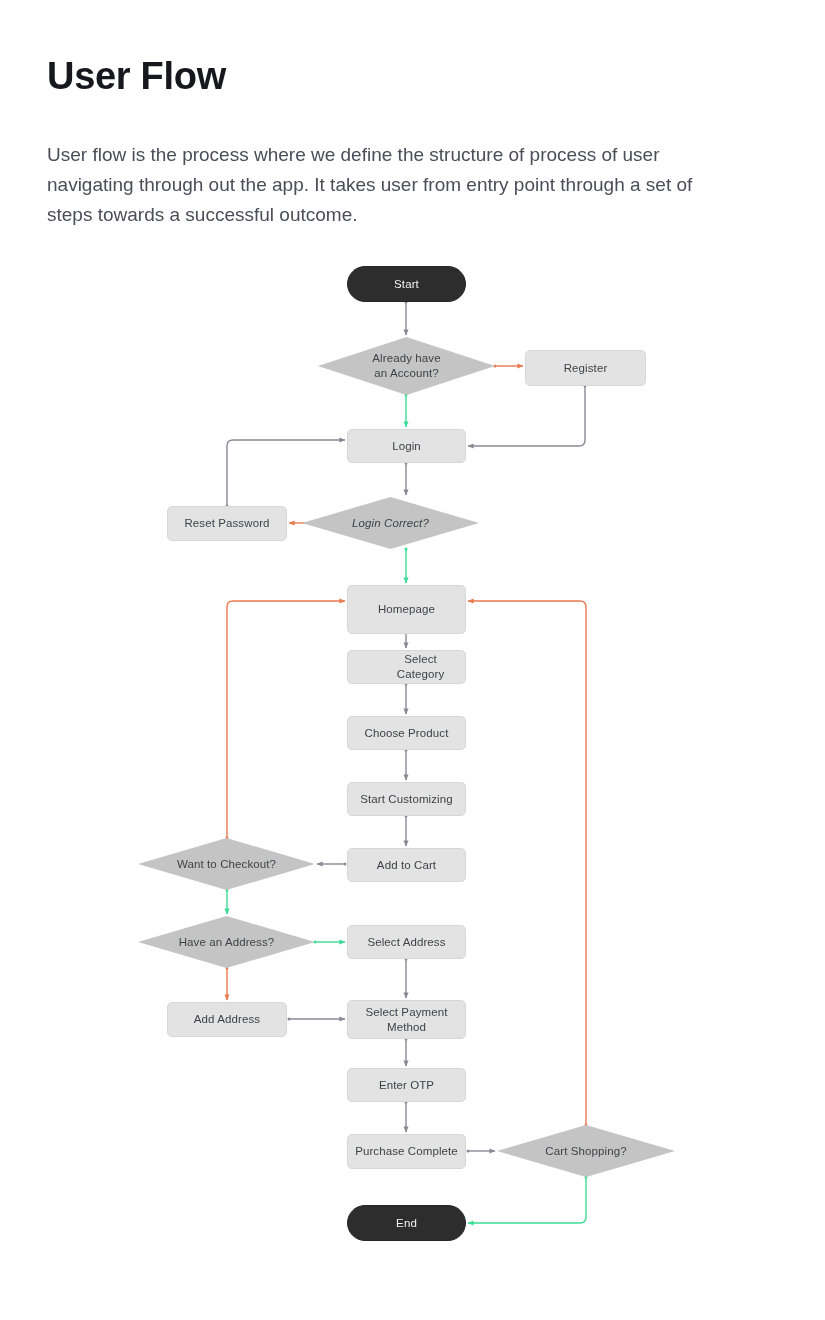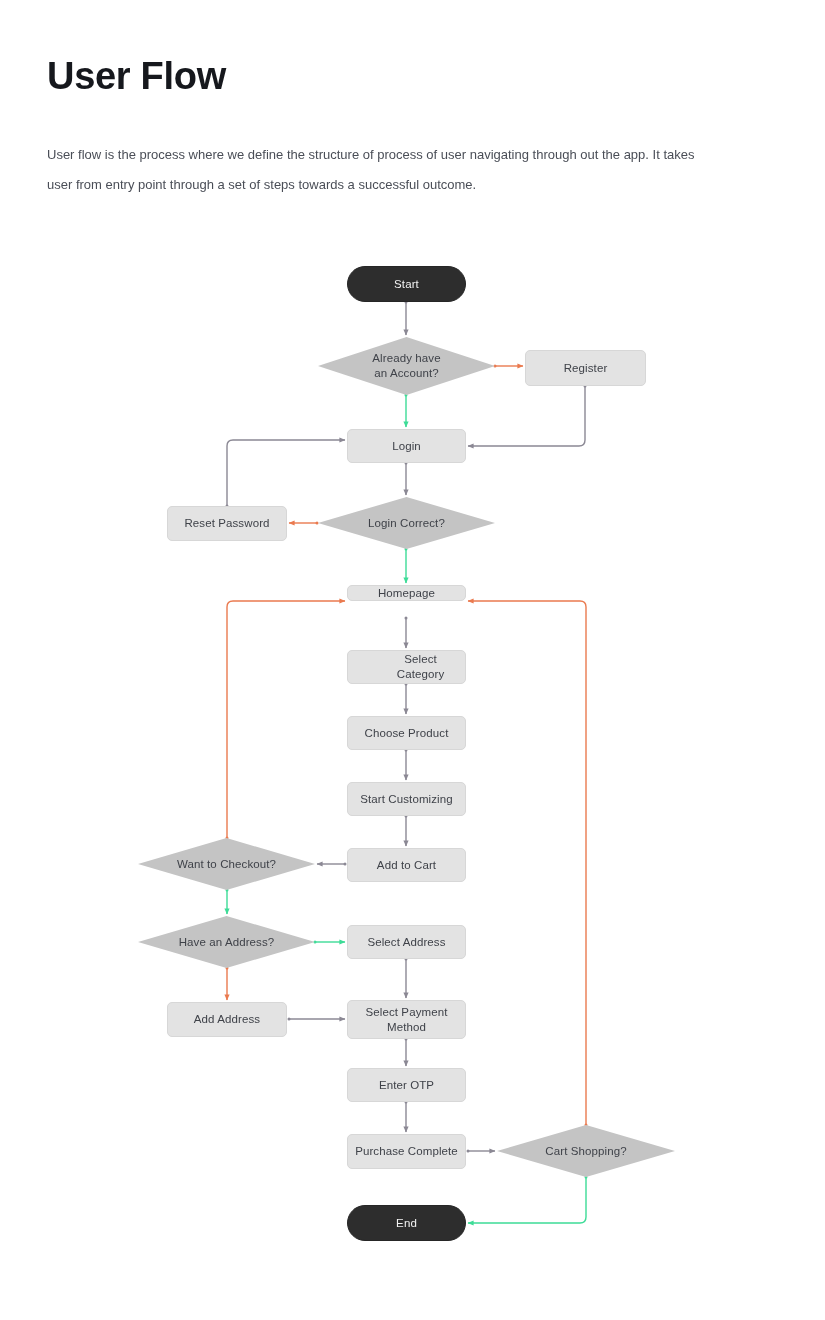--- a/index.html
+++ b/index.html
@@ -28,21 +28,21 @@
     font-weight: bold;
     color: #16181d;
     letter-spacing: -0.3px;
     margin: 0;
   }
   .intro-paragraph {
     position: absolute;
     left: 47px;
     top: 140px;
     width: 660px;
-    font-size: 13px;
+    font-size: 19px;
     line-height: 30px;
     color: #4a4e57;
     margin: 0;
   }
   #flow-canvas {
     position: absolute;
     left: 0;
     top: 0;
     width: 825px;
     height: 1320px;
@@ -189,28 +189,28 @@
       <div class="node decision" style="left: 318px; top: 337px; width: 177px; height: 58px;">
         <div class="diamond-shape"></div>
         <span class="node-label">Already have<br>an Account?</span>
       </div>
       <div class="node process" style="left: 525px; top: 350px; width: 121px; height: 36px;">
         <span class="node-label">Register</span>
       </div>
       <div class="node process" style="left: 347px; top: 429px; width: 119px; height: 34px;">
         <span class="node-label">Login</span>
       </div>
-      <div class="node decision" style="left: 318px; top: 497px; width: 177px; height: 52px;">
+      <div class="node decision" style="left: 302px; top: 497px; width: 177px; height: 52px; font-style: italic;">
         <div class="diamond-shape"></div>
         <span class="node-label">Login Correct?</span>
       </div>
       <div class="node process" style="left: 167px; top: 506px; width: 120px; height: 35px;">
         <span class="node-label">Reset Password</span>
       </div>
-      <div class="node process" style="left: 347px; top: 585px; width: 119px; height: 16px; text-align: center;">
+      <div class="node process" style="left: 347px; top: 585px; width: 119px; height: 49px; text-align: center;">
         <span class="node-label">Homepage</span>
       </div>
       <div class="node process" style="left: 347px; top: 650px; width: 119px; height: 34px; padding-left: 28px;">
         <span class="node-label">Select Category</span>
       </div>
       <div class="node process" style="left: 347px; top: 716px; width: 119px; height: 34px;">
         <span class="node-label">Choose Product</span>
       </div>
       <div class="node process" style="left: 347px; top: 782px; width: 119px; height: 34px;">
         <span class="node-label">Start Customizing</span>

